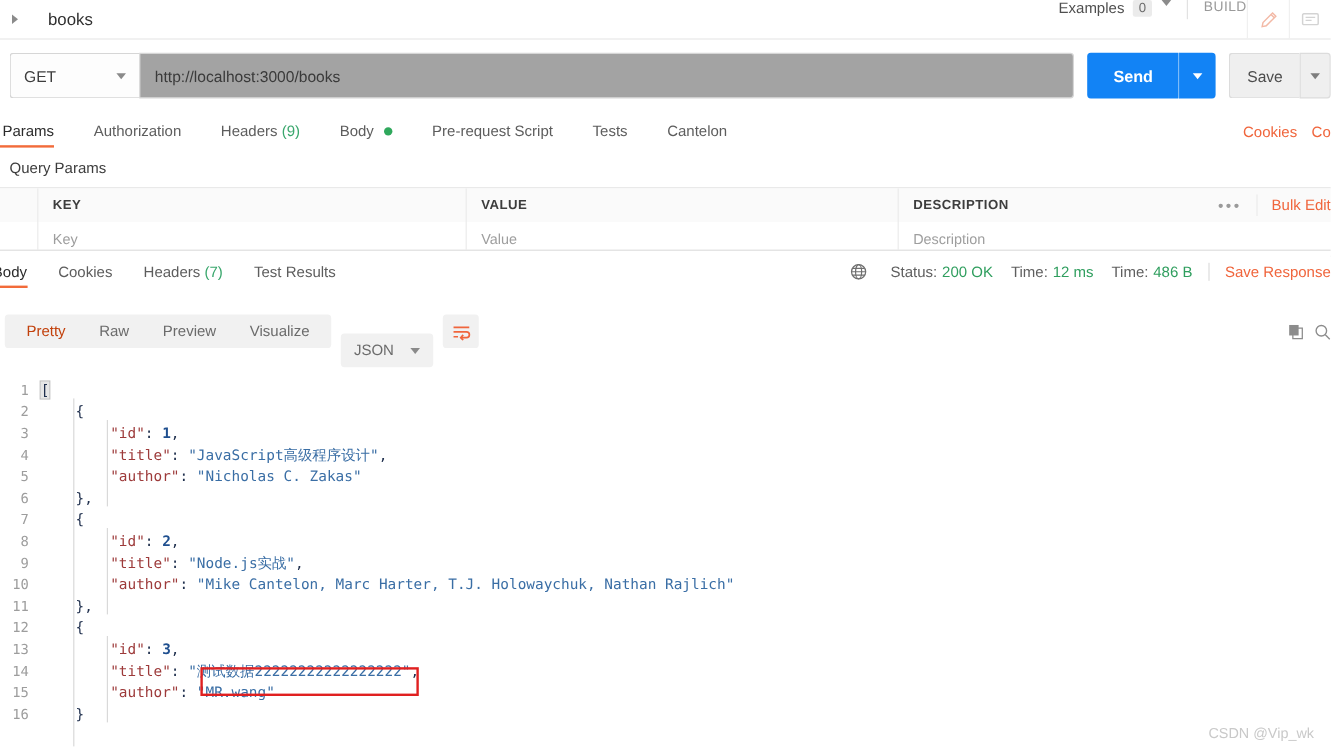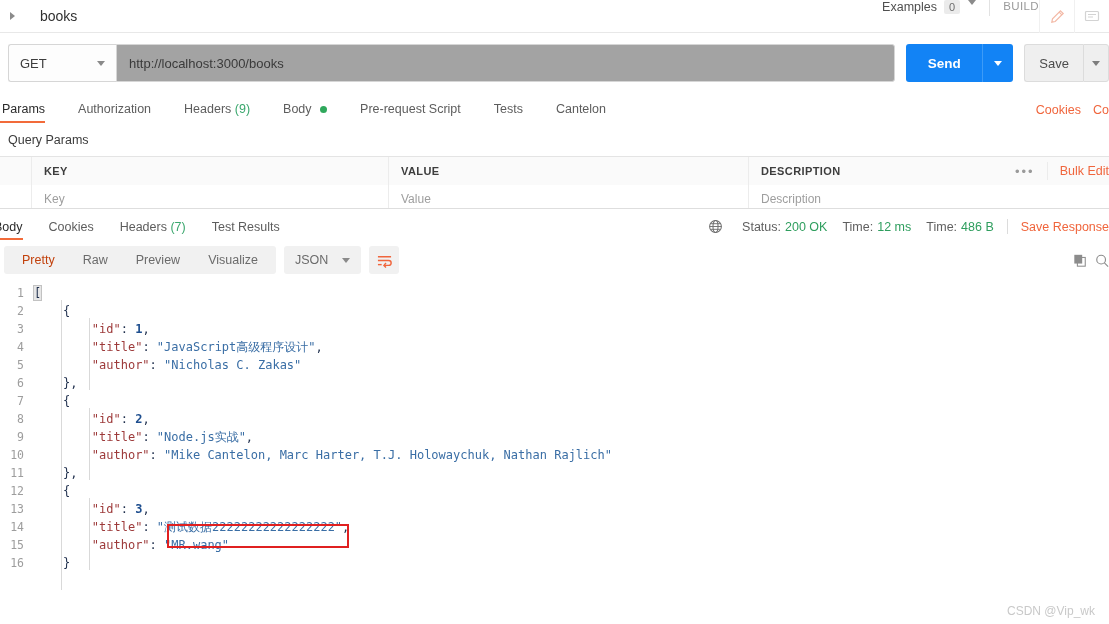--- a/index.html
+++ b/index.html
@@ -344,20 +344,21 @@
   .json-sel {
     background: #f1f1f1;
     border-radius: 3px;
     height: 28px;
     display: flex;
     align-items: center;
     padding: 0 11px;
     margin-left: 8px;
     font-size: 12.5px;
     color: #6b6b6b;
+    margin-top: 32px;
   }
   .json-caret {
     width: 0; height: 0;
     border-left: 4px solid transparent;
     border-right: 4px solid transparent;
     border-top: 5px solid #8a8a8a;
     margin-left: 14px;
   }
   .wrap-btn {
     width: 30px; height: 28px;

